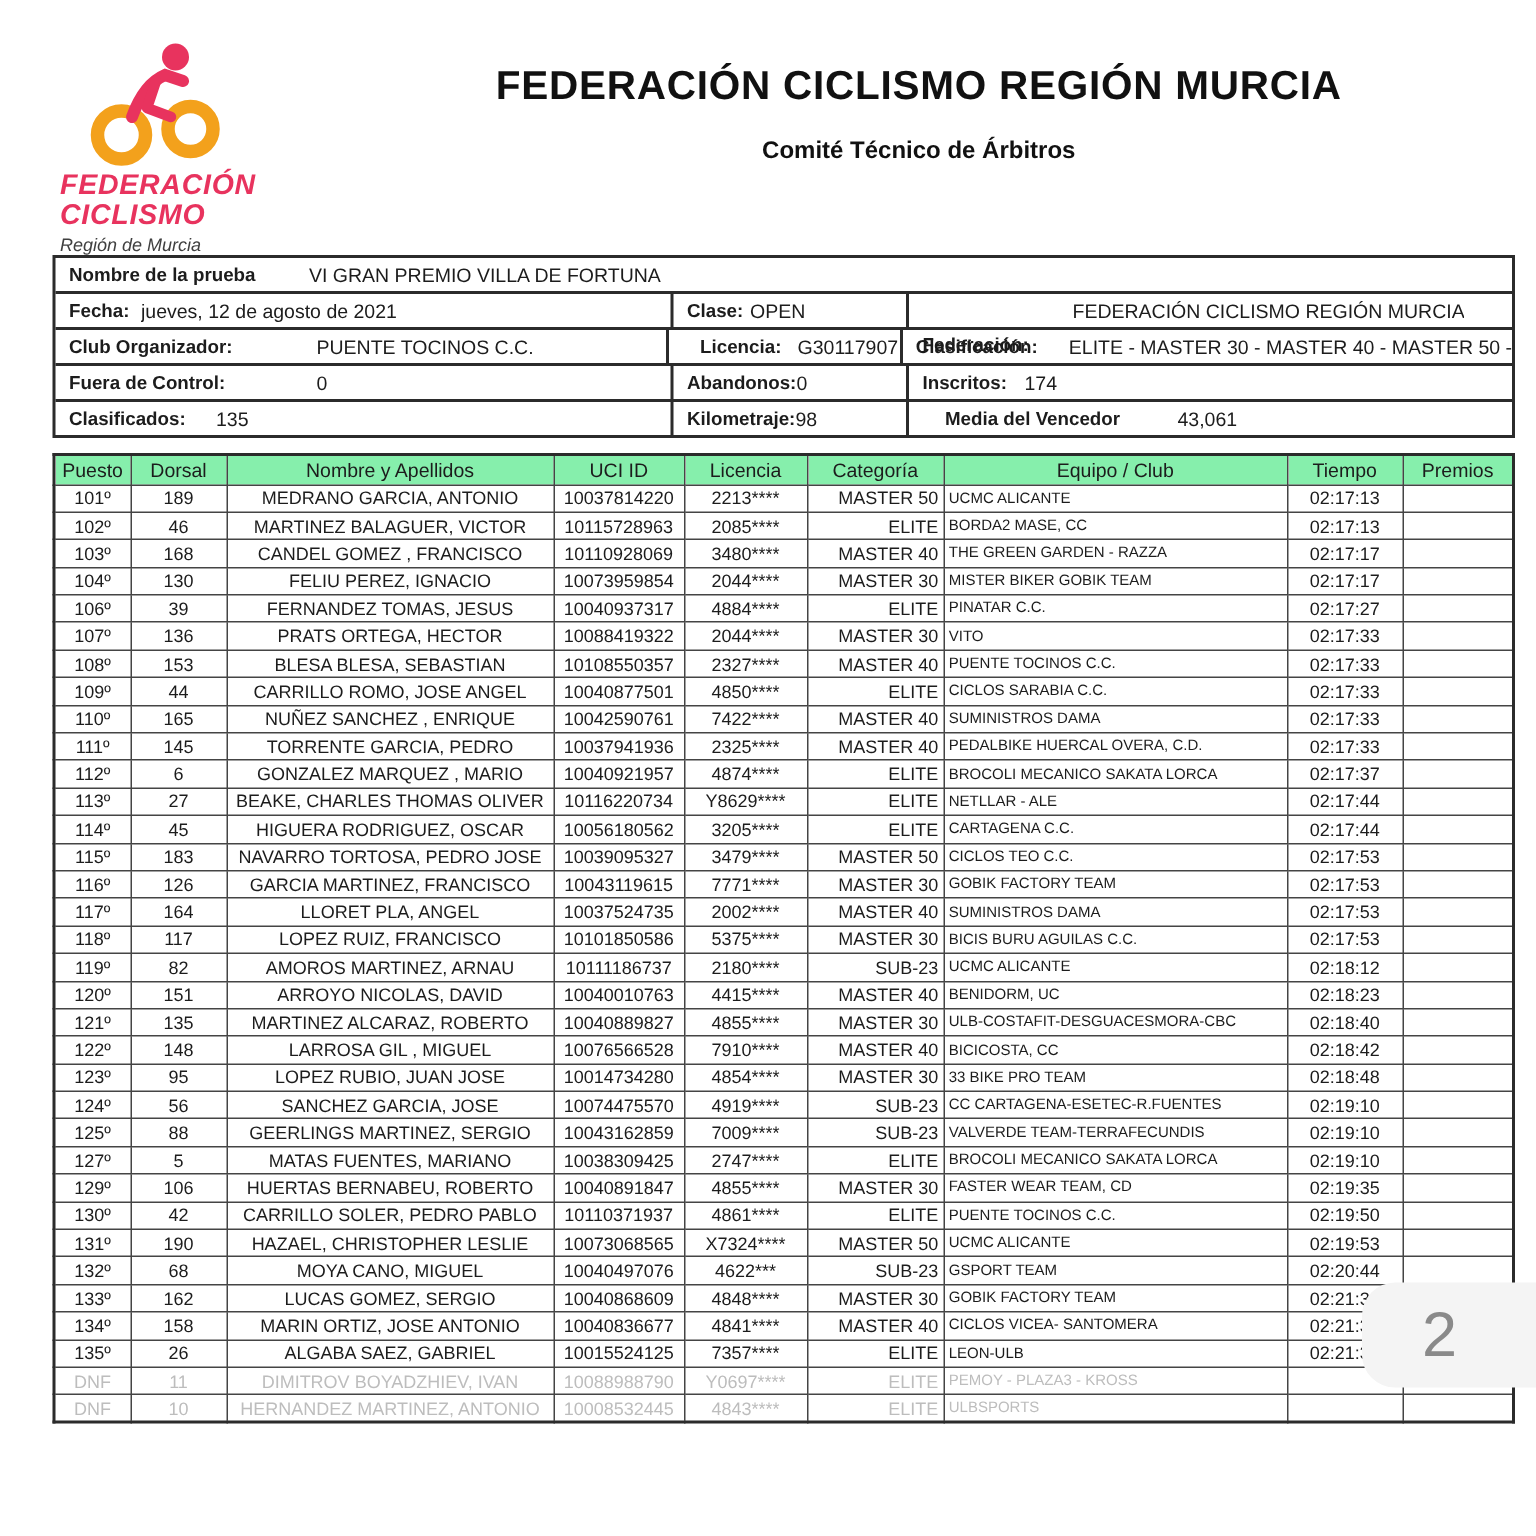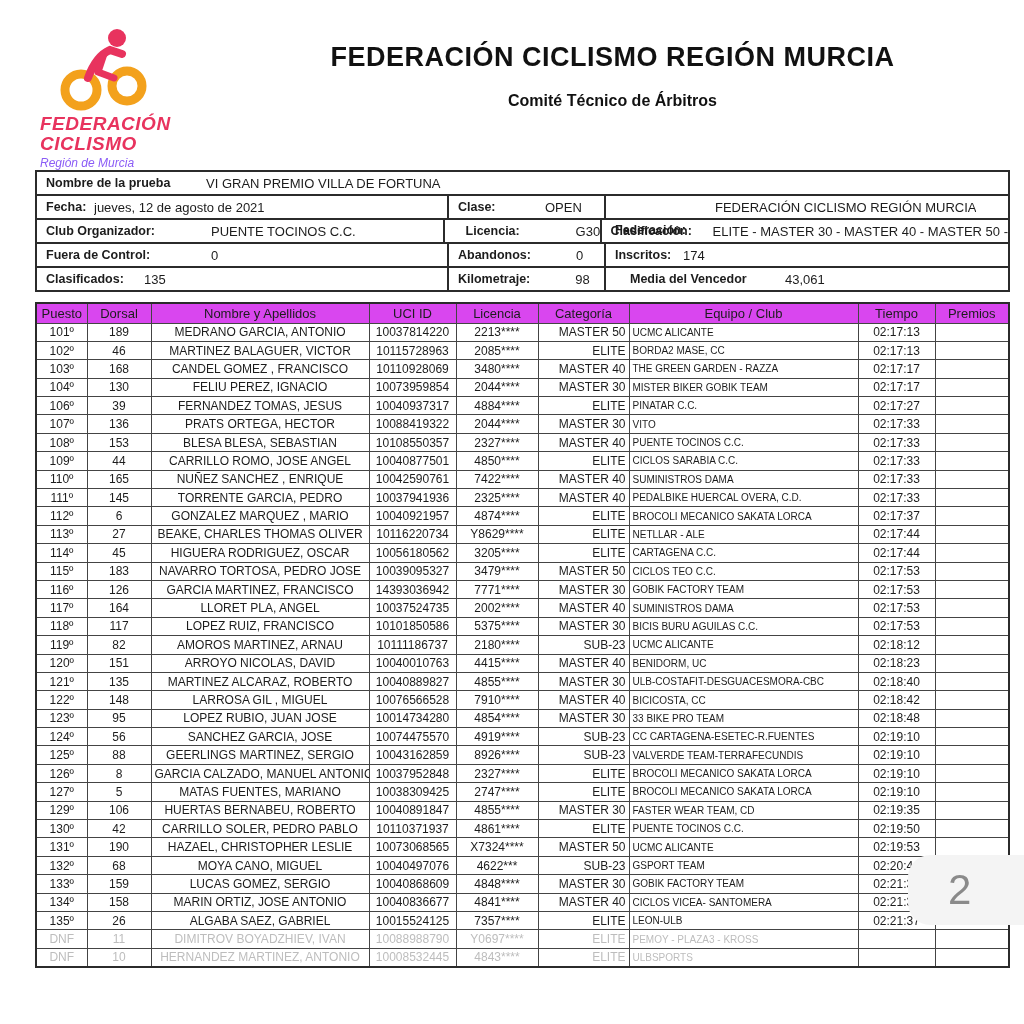--- a/index.html
+++ b/index.html
@@ -8,60 +8,60 @@
     background:#ffffff;color:#1c1c1c;
     font-family:"Liberation Sans", sans-serif;
   }
   
   .logo{position:absolute;left:40px;top:26px;width:136px;text-align:left;}
   .logo svg{display:block;margin-left:14px;}
   .logo-line1,.logo-line2{
     font-weight:bold;font-style:italic;color:#e8335e;
     font-size:19px;line-height:20px;letter-spacing:.5px;
   }
-  .logo-line3{font-style:italic;color:#8b5cf6;font-size:12px;margin-top:2px;}
+  .logo-line3{font-style:italic;color:#404040;font-size:12px;margin-top:2px;}
   .doc-title{
     position:absolute;left:205px;top:42px;width:815px;text-align:center;
     font-size:27px;font-weight:bold;letter-spacing:.5px;color:#111;
   }
   .doc-subtitle{
     position:absolute;left:205px;top:92px;width:815px;text-align:center;
     font-size:16px;font-weight:bold;color:#111;
   }
   
   .infobox{
     position:absolute;left:35px;top:170px;width:971px;
     border:2px solid #2b2b2b;border-collapse:collapse;font-size:13px;
   }
   .inforow{display:flex;border-top:2px solid #2b2b2b;height:22px;align-items:center;}
   .inforow:first-child{border-top:none;}
   .infocell{display:flex;align-items:center;height:100%;padding-left:9px;box-sizing:border-box;}
   .infocell.c1{width:410px;}
-  .infocell.c2{width:157px;border-left:2px solid #2b2b2b;gap:45px;}
+  .infocell.c2{width:157px;border-left:2px solid #2b2b2b;}
   .infocell.c3{flex:1;border-left:2px solid #2b2b2b;}
   .infocell.full{width:100%;}
   .il{font-weight:bold;font-size:12.5px;white-space:nowrap;}
   .iv{font-size:13px;white-space:nowrap;overflow:hidden;}
   
   .w165{min-width:160px;} .w45{min-width:48px;} .w160{min-width:165px;}
   .w95{min-width:98px;} .w40{min-width:42px;} .w62{min-width:65px;padding-left:12px;}
   .w68{min-width:68px;} .wfed{min-width:100px;margin-top:45px;} .wcla{min-width:102px;}
   .wins{min-width:68px;} .wmed{min-width:155px;padding-left:15px;}
   
   .results{
     position:absolute;left:35px;top:302px;width:973px;
     border-collapse:collapse;table-layout:fixed;font-size:12px;
   }
   .results th,.results td{
     border:1px solid #444;box-sizing:border-box;
     white-space:nowrap;overflow:hidden;padding:0 3px;
   }
   .results{border:2px solid #2b2b2b;}
   .results th{
-    background:#d946ef;font-weight:normal;font-size:13px;height:20px;color:#1c1c1c;
+    background:#86efac;font-weight:normal;font-size:13px;height:20px;color:#1c1c1c;
   }
   .results td{height:18.4px;}
   .col-puesto{width:51px;text-align:center;}
   .col-dorsal{width:64px;text-align:center;}
   .col-nombre{width:218px;text-align:center;padding-left:8px;}
   .col-uci{width:87px;text-align:center;}
   .col-licencia{width:82px;text-align:center;}
   .col-categoria{width:91px;text-align:right;padding-left:5px;}
   .col-equipo{width:229px;text-align:left;padding-left:10px;font-size:10px;}
   .col-tiempo{width:77px;text-align:center;}
@@ -330,21 +330,21 @@
           <td class="col-licencia">3479****</td>
           <td class="col-categoria">MASTER 50</td>
           <td class="col-equipo">CICLOS TEO C.C.</td>
           <td class="col-tiempo">02:17:53</td>
           <td class="col-premios"></td>
         </tr>
         <tr>
           <td class="col-puesto">116º</td>
           <td class="col-dorsal">126</td>
           <td class="col-nombre">GARCIA MARTINEZ, FRANCISCO</td>
-          <td class="col-uci">14393036942</td>
+          <td class="col-uci">10043119615</td>
           <td class="col-licencia">7771****</td>
           <td class="col-categoria">MASTER 30</td>
           <td class="col-equipo">GOBIK FACTORY TEAM</td>
           <td class="col-tiempo">02:17:53</td>
           <td class="col-premios"></td>
         </tr>
         <tr>
           <td class="col-puesto">117º</td>
           <td class="col-dorsal">164</td>
           <td class="col-nombre">LLORET PLA, ANGEL</td>
@@ -430,34 +430,23 @@
           <td class="col-categoria">SUB-23</td>
           <td class="col-equipo">CC CARTAGENA-ESETEC-R.FUENTES</td>
           <td class="col-tiempo">02:19:10</td>
           <td class="col-premios"></td>
         </tr>
         <tr>
           <td class="col-puesto">125º</td>
           <td class="col-dorsal">88</td>
           <td class="col-nombre">GEERLINGS MARTINEZ, SERGIO</td>
           <td class="col-uci">10043162859</td>
-          <td class="col-licencia">8926****</td>
+          <td class="col-licencia">7009****</td>
           <td class="col-categoria">SUB-23</td>
           <td class="col-equipo">VALVERDE TEAM-TERRAFECUNDIS</td>
-          <td class="col-tiempo">02:19:10</td>
-          <td class="col-premios"></td>
-        </tr>
-        <tr>
-          <td class="col-puesto">126º</td>
-          <td class="col-dorsal">8</td>
-          <td class="col-nombre">GARCIA CALZADO, MANUEL ANTONIO</td>
-          <td class="col-uci">10037952848</td>
-          <td class="col-licencia">2327****</td>
-          <td class="col-categoria">ELITE</td>
-          <td class="col-equipo">BROCOLI MECANICO SAKATA LORCA</td>
           <td class="col-tiempo">02:19:10</td>
           <td class="col-premios"></td>
         </tr>
         <tr>
           <td class="col-puesto">127º</td>
           <td class="col-dorsal">5</td>
           <td class="col-nombre">MATAS FUENTES, MARIANO</td>
           <td class="col-uci">10038309425</td>
           <td class="col-licencia">2747****</td>
           <td class="col-categoria">ELITE</td>
@@ -504,21 +493,21 @@
           <td class="col-nombre">MOYA CANO, MIGUEL</td>
           <td class="col-uci">10040497076</td>
           <td class="col-licencia">4622***</td>
           <td class="col-categoria">SUB-23</td>
           <td class="col-equipo">GSPORT TEAM</td>
           <td class="col-tiempo">02:20:44</td>
           <td class="col-premios"></td>
         </tr>
         <tr>
           <td class="col-puesto">133º</td>
-          <td class="col-dorsal">159</td>
+          <td class="col-dorsal">162</td>
           <td class="col-nombre">LUCAS GOMEZ, SERGIO</td>
           <td class="col-uci">10040868609</td>
           <td class="col-licencia">4848****</td>
           <td class="col-categoria">MASTER 30</td>
           <td class="col-equipo">GOBIK FACTORY TEAM</td>
           <td class="col-tiempo">02:21:30</td>
           <td class="col-premios"></td>
         </tr>
         <tr>
           <td class="col-puesto">134º</td>

